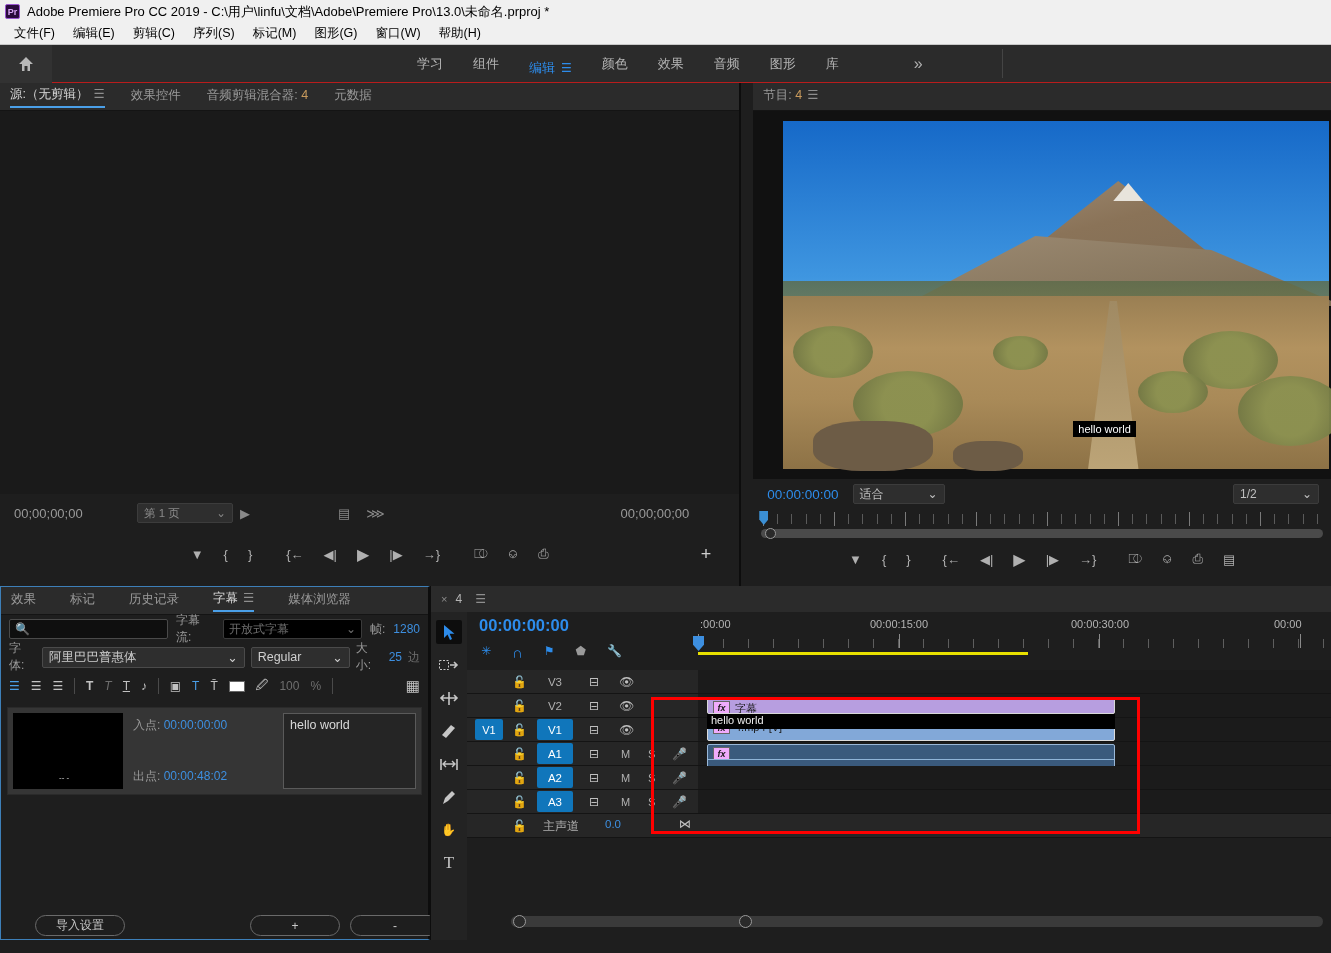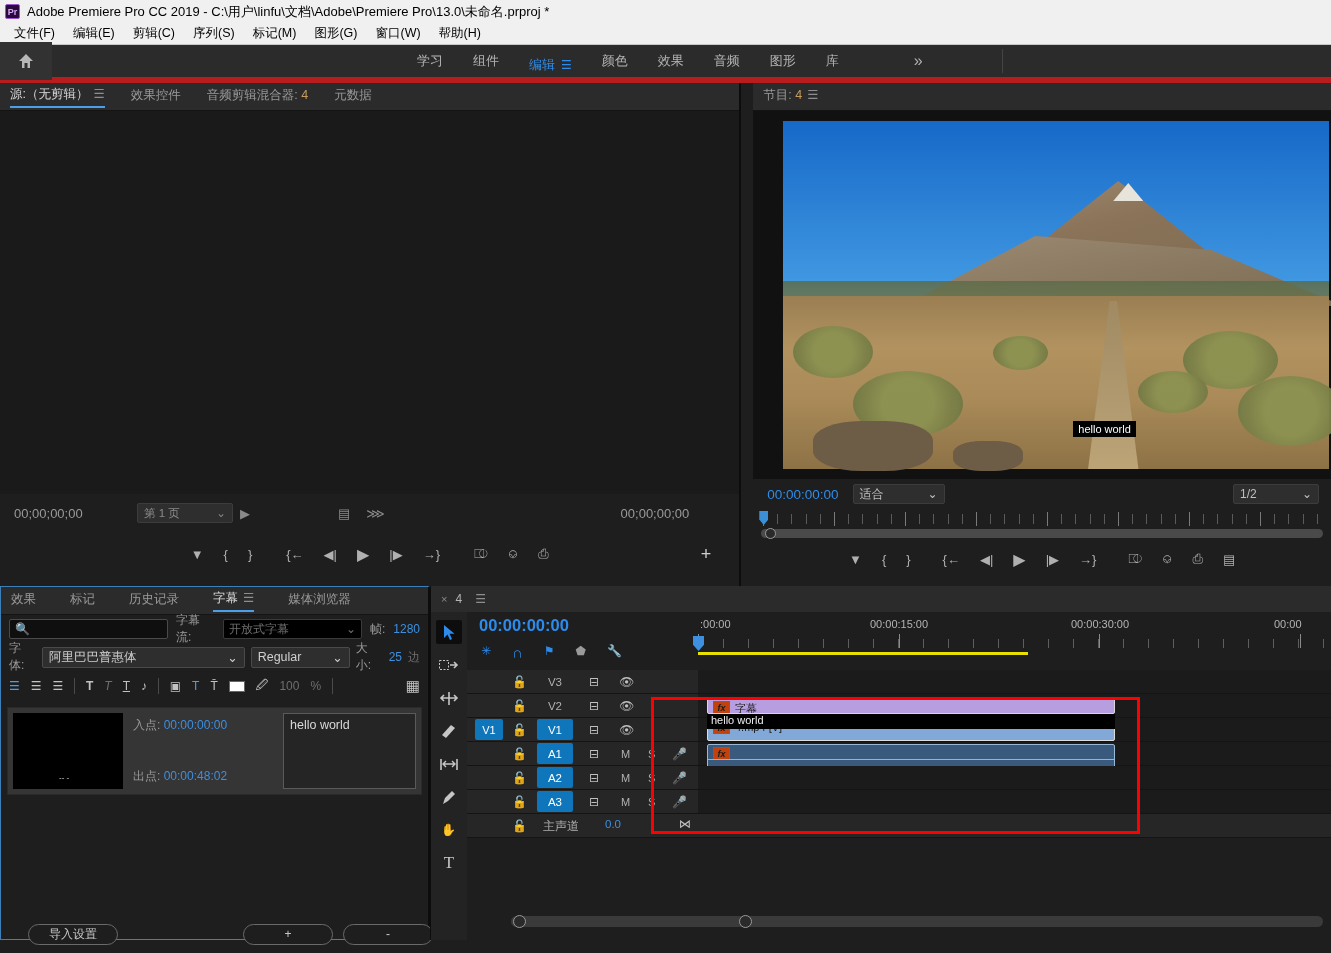--- a/index.html
+++ b/index.html
@@ -14,21 +14,21 @@
              padding-left:5px; font-size:13px; }
   .pr-logo{ width:15px; height:15px; background:#2a0a3c; border:1px solid #9a55d0; color:#d8a6f5;
             font-size:9px; font-weight:bold; display:flex; align-items:center; justify-content:center;
             margin-right:7px; border-radius:2px;}
   
   .menubar{ height:22px; background:#f0f0f0; color:#000; display:flex; align-items:center;
             padding-left:5px; font-size:12.5px; border-bottom:1px solid #c8c8c8;}
   .menubar span{ padding:2px 9px; }
   
   .wsbar{ height:38px; background:#2b2b2b; display:flex; align-items:center;
-          border-bottom:6px solid #b91c1c; position:relative;}
+          border-bottom:1px solid #b91c1c; position:relative;}
   .home-btn{ width:52px; height:38px; display:flex; align-items:center; justify-content:center;
              background:#323232; }
   .ws-tabs{ display:flex; align-items:center; gap:30px; margin-left:365px; }
   .ws-tab{ font-size:13px; color:#b4b4b4; }
   .ws-tab.active{ color:#2d8ceb;margin-top:8px; }
   .ws-ham{ display:inline-block; margin-left:6px; color:#2d8ceb; font-size:12px;}
   .ws-more{ margin-left:45px; color:#b0b0b0; font-size:16px;}
   .wsbar .divider{ position:absolute; left:1002px; top:4px; bottom:4px; width:1px; background:#444;}
   
   .top-row{ display:flex; height:503px;gap:12px; }
@@ -118,22 +118,22 @@
   .vbar{ width:1px; height:16px; background:#4a4a4a; }
   .swatch{ width:22px; height:11px; background:#fff; border:1px solid #666;}
   .cap-list{ margin:6px 6px 0 6px; height:88px; background:#353535; border:1px solid #2a2a2a;
              display:flex; align-items:center; padding:5px; gap:10px;}
   .cap-thumb{ width:110px; height:76px; background:#000; position:relative;}
   .cap-thumb .mini{ position:absolute; left:46px; bottom:7px; color:#d8d8d8; font-size:8px;}
   .cap-times{ width:140px; height:76px; display:flex; flex-direction:column; justify-content:space-between;
               padding:4px 0;}
   .cap-text{ flex:1; height:76px; background:#252525; border:1px solid #5a5a5a; color:#d8d8d8;
              padding:4px 6px; font-size:12.5px;}
-  .cap-bottom{ position:absolute; bottom:0; left:8px; right:0; height:38px; display:flex;
-               align-items:center; }
+  .cap-bottom{ position:absolute; bottom:0; left:15px; right:0; height:38px; display:flex;
+               }
   .pill{ height:21px; border:1px solid #6a6a6a; border-radius:11px; color:#c8c8c8;
          display:flex; align-items:center; justify-content:center; font-size:12px; background:#1e1e1e;}
   
   #timeline-panel{ flex:1; background:#1e1e1e; position:relative; border-left:1px solid #0d0d0d;}
   .tl-tabs{ height:26px; background:#2b2b2b; display:flex; align-items:center; padding-left:10px;
             gap:8px; color:#b4b4b4; font-size:12px;}
   .tools{ position:absolute; left:0; top:26px; width:36px; bottom:0; background:#232323;
           display:flex; flex-direction:column; align-items:center; padding-top:8px; gap:9px;}
   .tool{ width:26px; height:24px; display:flex; align-items:center; justify-content:center;
          color:#c6c6c6; border-radius:2px;}
@@ -163,21 +163,21 @@
   .tname{ position:absolute; left:70px; width:36px; height:21px; font-size:11.5px; color:#b0b0b0;
           display:flex; align-items:center; justify-content:center; border-radius:2px;}
   .tname.on{ background:#1076bb; color:#fff;}
   .tsync{ position:absolute; left:122px; color:#c0c0c0; }
   .teye{ position:absolute; left:152px; color:#c0c0c0; }
   .tm{ position:absolute; left:154px; font-size:11px; color:#b0b0b0;}
   .ts{ position:absolute; left:181px; font-size:11px; color:#b0b0b0;}
   .tmic{ position:absolute; left:205px; color:#9a9a9a;}
   .trk-lane{ position:absolute; left:231px; right:0; top:0; bottom:0; background:#1b1b1b;}
   .clip{ position:absolute; left:0; border-radius:2px; overflow:hidden;}
-  .clip .fx{ position:absolute; left:5px; top:2px; width:17px; height:13px; background:#c2410c;
+  .clip .fx{ position:absolute; left:5px; top:2px; width:17px; height:13px; background:#f0abfc;
              border:1px solid #666; color:#1a1a1a; font-size:9px; font-style:italic; font-weight:bold;
              display:flex; align-items:center; justify-content:center;}
   .clip .nm{ position:absolute; left:27px; top:2px; font-size:11px; color:#1a1a1a;}
   .clip-v2{ top:4px; width:408px; height:16px; background:#b79ee0; border:1px solid #d8d8d8;}
   .tooltip{ position:absolute; left:0; top:20px; width:408px; height:15px; background:#000;
             color:#eee; font-size:11px; padding-left:4px; z-index:5;}
   .clip-v1{ top:0; width:408px; height:100%; background:#82a8d8; border:1px solid #dcdcdc;}
   .clip-a{ top:2px; width:408px; height:44px; background:#3a5a7d; border:1px solid #9ab8d8;}
   .clip-a .wave{ position:absolute; left:0; right:0; top:14px; height:1px; background:#8fb4d8;}
   .clip-a .wave2{ position:absolute; left:0; right:0; top:30px; height:1px; background:#8fb4d8;}

